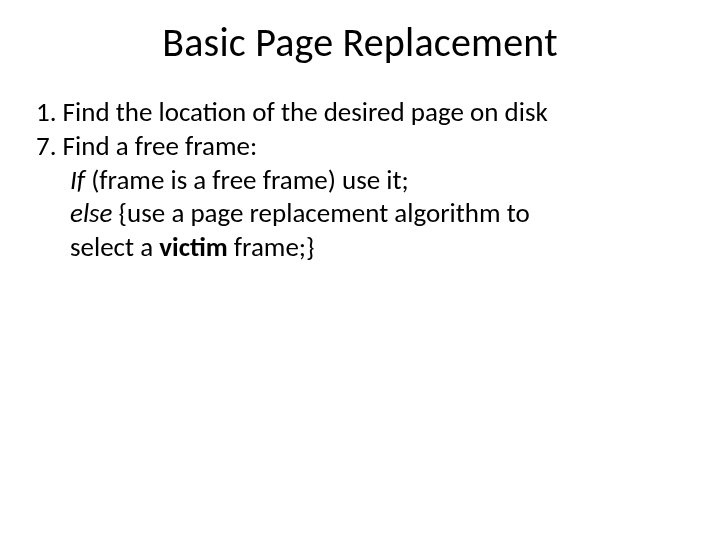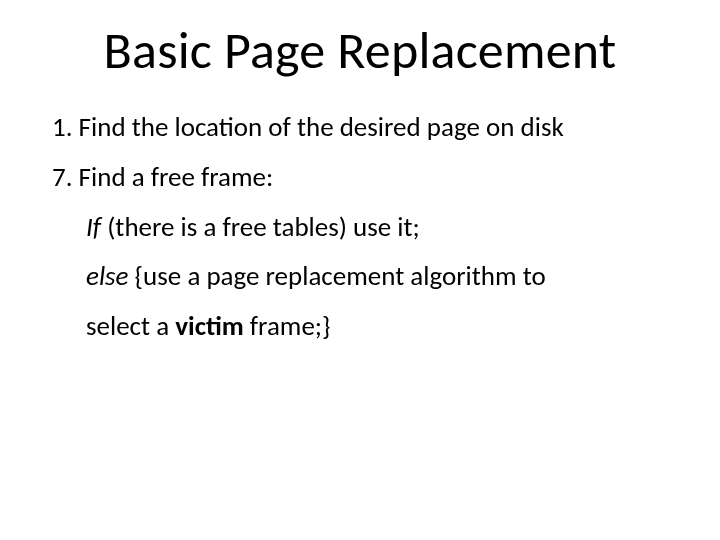--- a/index.html
+++ b/index.html
@@ -12,31 +12,31 @@
     color: #000;
   }
   .slide {
     width: 720px;
     height: 540px;
     box-sizing: border-box;
     padding: 18px 36px 0 36px;
   }
   .title {
     text-align: center;
-    font-size: 52px;
+    font-size: 40px;
     font-weight: 400;
     margin: 0 0 28px 0;
     letter-spacing: 0.2px;
   }
   .body {
     font-size: 27px;
     line-height: 1.25;
   }
   .line {
-    margin: 16px;
+    margin: 0;
   }
   .indent {
     padding-left: 34px;
   }
   .italic {
     font-style: italic;
     text-align: center;
   }
   .bold {
     font-weight: 700;
@@ -46,21 +46,21 @@
 </head>
 <body>
 
 <div class="slide">
   <h1 class="title">Basic Page Replacement</h1>
 
   <div class="body">
     <p class="line">1. Find the location of the desired page on disk</p>
     <p class="line">7. Find a free frame:</p>
     <p class="line indent">
-      <span class="italic">If</span><span> (there is a free tables) use it;</span>
+      <span class="italic">If</span><span> (frame is a free frame) use it;</span>
     </p>
     <p class="line indent">
       <span class="italic">else</span><span> {use a page replacement  algorithm to</span>
     </p>
     <p class="line indent">
       <span>select a </span><span class="bold">victim</span><span> frame;}</span>
     </p>
   </div>
 </div>
 

